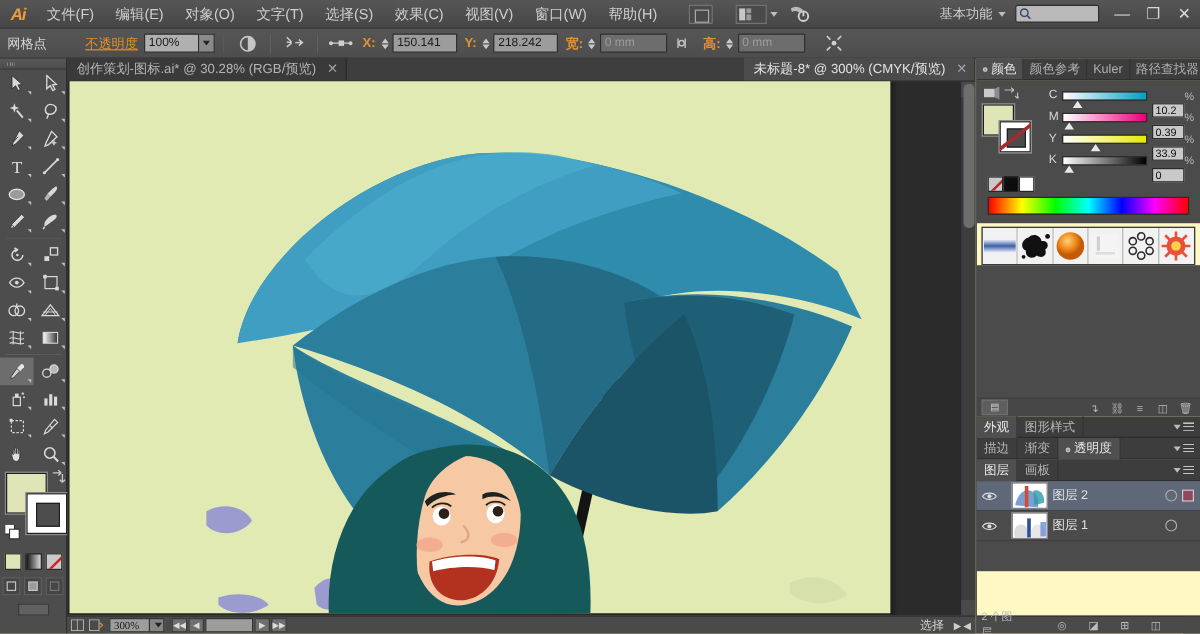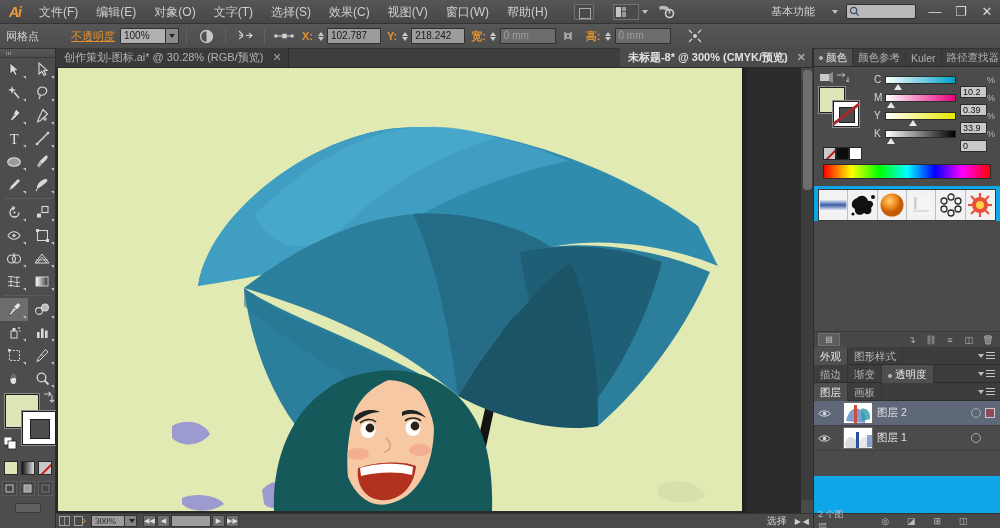--- a/index.html
+++ b/index.html
@@ -40,21 +40,21 @@
   }
   .mb-arrange { width:26px; height:16px; margin-left:6px; position:relative;
     border:1px solid #737373; background:#4a4a4a; }
   .mb-arrange .a1{ position:absolute; left:2px; top:2px; width:5px; height:10px; background:#c6c6c6;}
   .mb-arrange .a2{ position:absolute; left:8px; top:2px; width:4px; height:4px; background:#9a9a9a;}
   .mb-arrange .a3{ position:absolute; left:8px; top:7px; width:4px; height:5px; background:#9a9a9a;}
   .caret { width:0;height:0;border-left:3px solid transparent;border-right:3px solid transparent;
     border-top:4px solid #c0c0c0; display:inline-block; margin-left:3px; vertical-align:middle;}
   .mb-bridge{ width:22px; height:18px; margin-left:8px; position:relative; }
   .mb-bridge svg{ display:block; }
-  .ws-label{ font-size:11px; color:#cfcfcf; margin-right:14px; }
+  .ws-label{ font-size:11px; color:#cfcfcf; margin-right:2px; }
   .search-box {
     width:70px; height:15px; background:#b9b9b9; border:1px solid #2e2e2e;
     border-radius:2px; margin:0 6px 0 8px; position:relative;
   }
   .search-box .sicon{
     position:absolute; left:2px; top:1px; width:11px; height:11px;
   }
   .win-btn { width:26px; height:24px; display:flex; align-items:center; justify-content:center;
     color:#d8d8d8; font-size:13px; }
 
@@ -92,21 +92,21 @@
   
   .tabbar{
     position:absolute; left:56px; top:49px; width:757px; height:19px;
     background:#3e3e3e; display:flex; align-items:flex-end; border-bottom:1px solid #2a2a2a;justify-content:space-between;
   }
   .doctab{
     height:19px; display:flex; align-items:center; padding:0 6px 0 8px;
     font-size:11px; color:#b4b4b4; background:#3a3a3a;
     border-right:1px solid #2a2a2a; white-space:nowrap; cursor:default;
   }
-  .doctab.active{ background:#4b4b4b; color:#e2e2e2;font-weight:bold; }
+  .doctab.active{ background:#4b4b4b; color:#e2e2e2; }
   .tabclose{ margin-left:9px; font-size:11px; color:#a3a3a3; }
 
   
   .toolbar{
     position:absolute; left:0; top:49px; width:56px; height:479px;
     background:#4d4d4d; border-right:1px solid #2e2e2e;
   }
   .tb-grip{ height:9px; background:linear-gradient(180deg,#585858,#4d4d4d);
     border-bottom:1px solid #3b3b3b; position:relative;}
   .tb-grip::after{ content:""; position:absolute; left:6px; top:3px; width:6px;height:3px;
@@ -177,21 +177,21 @@
   .navbtns{ display:flex; align-items:center; gap:1px; margin-left:6px;}
   .navbtn{ width:13px;height:12px;background:#6f6f6f;border:1px solid #3a3a3a;
     display:flex;align-items:center;justify-content:center;font-size:7px;color:#ddd;}
   .pagefield{ height:12px;width:40px;background:#9d9d9d;border:1px solid #333;}
   .sb-status{ margin-left:auto; margin-right:8px; font-size:10px; color:#d5d5d5;}
   .sb-right{ display:flex; align-items:center; gap:2px; margin-right:4px;}
 
   
   .rightdock{
     position:absolute; left:813px; top:49px; width:187px; height:479px;
-    background:#0ea5e9; border-left:1px solid #2e2e2e;
+    background:#fef9c3; border-left:1px solid #2e2e2e;
   }
   .ptabs{
     display:flex; align-items:stretch; height:18px; background:#3d3d3d;
     border-bottom:1px solid #2c2c2c; position:relative;
   }
   .ptab{ padding:0 5px; display:flex;align-items:center; font-size:10.5px;
     color:#b0b0b0; border-right:1px solid #343434; white-space:nowrap;}
   .ptab.active{ background:#4f4f4f; color:#e6e6e6; }
   .ptab .dot{ width:4px;height:4px;border-radius:50%;background:#9b9b9b;margin-right:3px;
     border:1px solid #c6c6c6; }
@@ -357,21 +357,21 @@
         <circle cx="2" cy="6" r="1.8" fill="#cfcfcf"></circle>
         <rect x="9" y="3.5" width="5" height="5" fill="#cfcfcf"></rect>
         <circle cx="20" cy="6" r="1.8" fill="#cfcfcf"></circle>
       </svg>
     </div>
     <div class="axlabel">X:</div>
     <div class="spin">
         <i class="u"></i>
         <i class="d"></i>
       </div>
-    <div class="numfield" style="width:54px">102.787</div>
+    <div class="numfield" style="width:54px">150.141</div>
     <div class="axlabel">Y:</div>
     <div class="spin">
         <i class="u"></i>
         <i class="d"></i>
       </div>
     <div class="numfield" style="width:54px">218.242</div>
     <div class="axlabel">宽:</div>
     <div class="spin">
         <i class="u"></i>
         <i class="d"></i>

